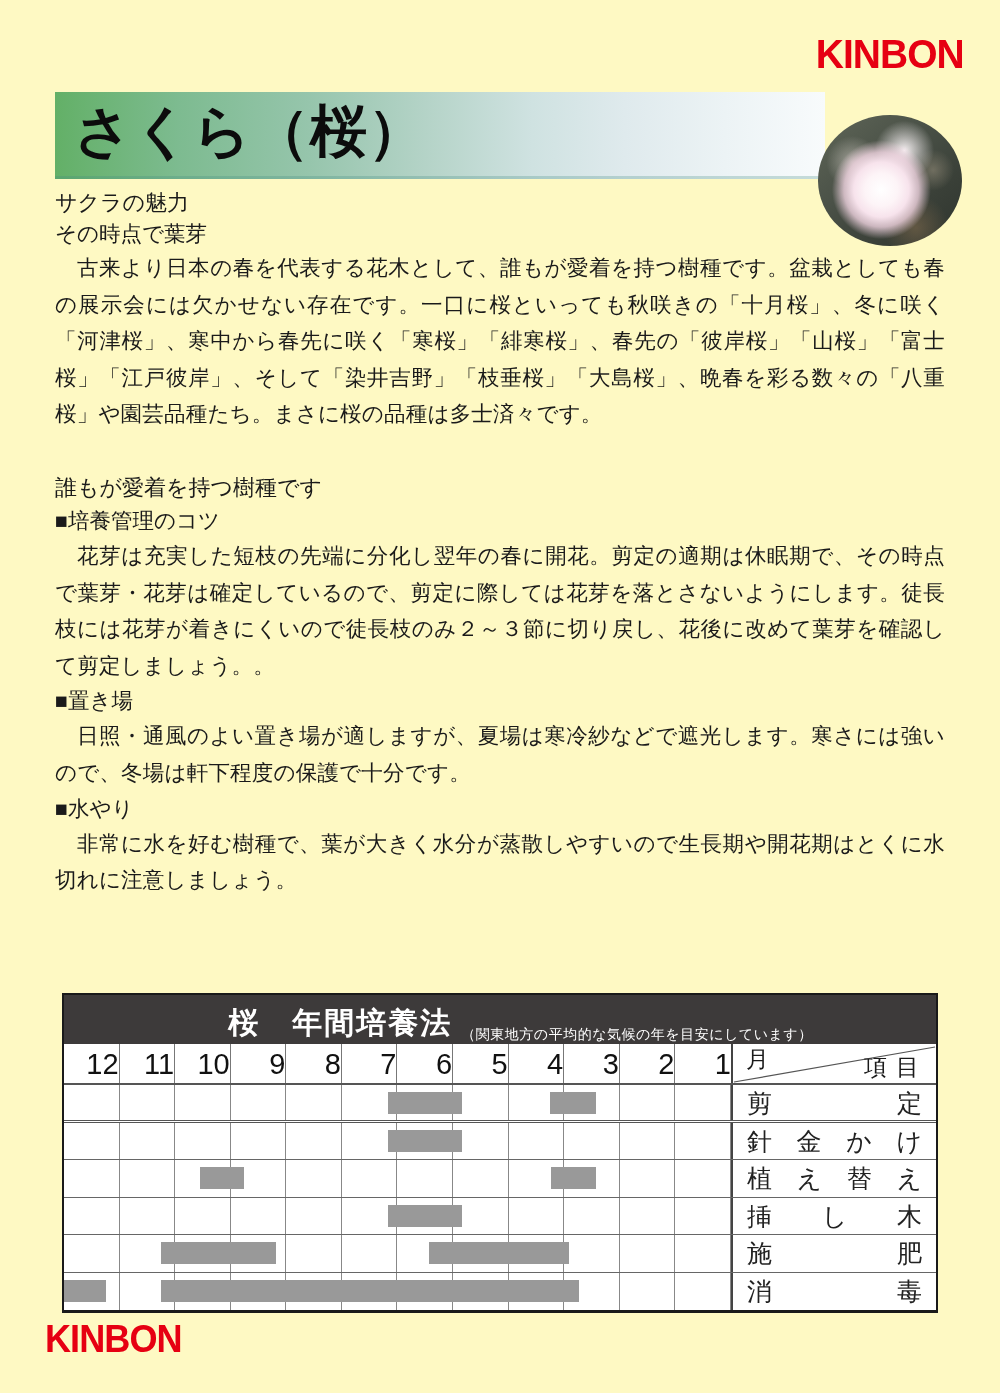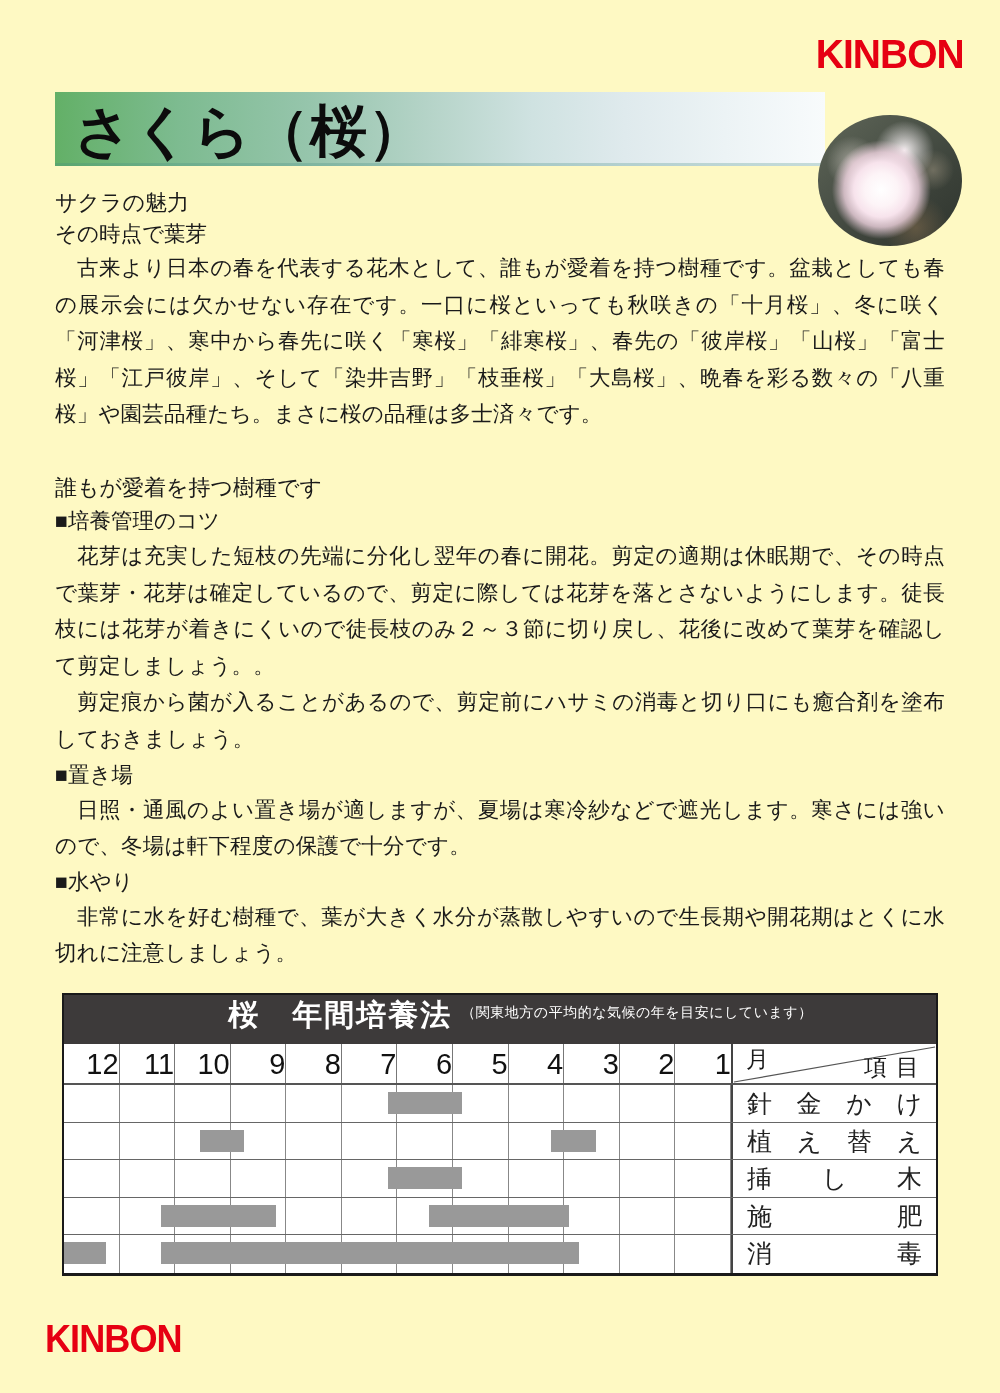--- a/index.html
+++ b/index.html
@@ -9,21 +9,21 @@
     font-family:"Liberation Sans","DejaVu Sans",sans-serif; color:#1a1a1a; overflow:hidden;
   }
   .logo {
     position:absolute; color:#e60012; font-weight:900;
     font-family:"Liberation Sans","DejaVu Sans",sans-serif; letter-spacing:-1px;
   }
   .logo.top { top:31px; right:36px; font-size:41px; transform:scaleX(0.95); transform-origin:right center; }
   .logo.bottom { top:1318px; left:45px; font-size:38px; transform:scaleX(0.95); transform-origin:left center; }
 
   .banner {
-    position:absolute; left:55px; top:92px; width:770px; height:74px;
+    position:absolute; left:55px; top:92px; width:770px; height:87px;
     background:linear-gradient(90deg,#63b067 0%,#7dbb90 16%,#96c5ac 33%,#b4d3c7 48%,#cfe2e1 62%,#dfeaed 74%,#ecf3f5 87%,#f8fbfc 100%);
     box-shadow:inset 0 -3px 0 rgba(70,140,130,0.28);
   }
   .banner .title {
     font-family:"Liberation Serif","DejaVu Serif",serif; font-weight:bold;
     font-size:57px; line-height:80px; padding-left:19px; letter-spacing:1px; color:#0c0c0c;
     display:block; white-space:nowrap;
   }
   .photo {
     position:absolute; left:818px; top:115px; width:144px; height:131px; border-radius:50%;
@@ -42,21 +42,21 @@
   .h-bold { font-size:22px; font-weight:normal; line-height:33px; }
   .h-reg  { font-size:21.5px; line-height:31px; }
   .black-title { font-size:21.5px; line-height:34px; font-weight:normal; }
   p.body {
     font-size:21.5px; line-height:36.6px; text-align:justify; word-break:break-all;
     letter-spacing:0.2px;
   }
 
   .cal { position:absolute; left:62px; top:993px; width:876px; border:2px solid #1a1a1a; border-bottom-width:3px; background:#fff; }
   .cal-head {
-    height:49px; background:#3d3a3a; color:#fff; display:flex; align-items:flex-start; justify-content:center; gap:9px;padding-left:41px;
+    height:49px; background:#3d3a3a; color:#fff; display:flex; align-items:flex-end; justify-content:center; gap:9px;padding-left:41px;
   }
   .cal-title { font-family:"Liberation Serif","DejaVu Serif",serif; font-weight:bold; font-size:30px; letter-spacing:2px; white-space:pre; }
   .cal-note { font-size:14px; margin-top:9px; letter-spacing:0.5px; }
   .cal-months { display:flex; height:41px; border-bottom:2px solid #555; }
   .m-cell {
     width:55.58px; border-right:1px solid #777; font-size:29px; line-height:40px; text-align:right; color:#111;
   }
   .m-cell:nth-child(12) { border-right:none; }
   .cal-corner { flex:1; border-left:2px solid #444; position:relative; }
   .cal-corner svg { position:absolute; left:0; top:0; width:100%; height:100%; }
@@ -90,21 +90,20 @@
     <div class="h-bold">サクラの魅力</div>
     <div class="h-reg">その時点で葉芽</div>
     <p class="body">　古来より日本の春を代表する花木として、誰もが愛着を持つ樹種です。盆栽としても春の展示会には欠かせない存在です。一口に桜といっても秋咲きの「十月桜」、冬に咲く「河津桜」、寒中から春先に咲く「寒桜」「緋寒桜」、春先の「彼岸桜」「山桜」「富士桜」「江戸彼岸」、そして「染井吉野」「枝垂桜」「大島桜」、晩春を彩る数々の「八重桜」や園芸品種たち。まさに桜の品種は多士済々です。</p>
   </div>
 
   <div class="textcol advice">
     <div class="h-bold">誰もが愛着を持つ樹種です</div>
     <div id="advice-items">
         <div class="black-title">■培養管理のコツ</div>
         <p class="body">　花芽は充実した短枝の先端に分化し翌年の春に開花。剪定の適期は休眠期で、その時点で葉芽・花芽は確定しているので、剪定に際しては花芽を落とさないようにします。徒長枝には花芽が着きにくいので徒長枝のみ２～３節に切り戻し、花後に改めて葉芽を確認して剪定しましょう。。</p>
-        <p class="body">　剪定痕から菌が入ることがあるので、剪定前にハサミの消毒と切り口にも癒合剤を塗布しておきましょう。</p>
         <div class="black-title">■置き場</div>
         <p class="body">　日照・通風のよい置き場が適しますが、夏場は寒冷紗などで遮光します。寒さには強いので、冬場は軒下程度の保護で十分です。</p>
         <div class="black-title">■水やり</div>
         <p class="body">　非常に水を好む樹種で、葉が大きく水分が蒸散しやすいので生長期や開花期はとくに水切れに注意しましょう。</p>
       </div>
   </div>
 
   <div class="cal">
     <div class="cal-head">
       <span class="cal-title">桜　年間培養法</span>
@@ -125,20 +124,39 @@
         <div class="m-cell">1</div>
         <div class="cal-corner">
           <svg viewBox="0 0 209 39" preserveAspectRatio="none">
             <line x1="1" y1="38" x2="208" y2="3" stroke="#555" stroke-width="1.2"></line>
           </svg>
           <span class="corner-month">月</span>
           <span class="corner-item">項目</span>
         </div>
       </div>
     <div id="cal-rows">
+        <div class="cal-row thick">
+          <div class="row-cells">
+            <div class="c"></div>
+            <div class="c"></div>
+            <div class="c"></div>
+            <div class="c"></div>
+            <div class="c"></div>
+            <div class="c"></div>
+            <div class="c"></div>
+            <div class="c"></div>
+            <div class="c"></div>
+            <div class="c"></div>
+            <div class="c"></div>
+            <div class="c"></div>
+            <div class="bar" style="left: 48.5833%; width: 11.0833%; background: rgb(153, 153, 153);"></div>
+            <div class="bar" style="left: 72.9167%; width: 6.91667%; background: rgb(153, 153, 153);"></div>
+          </div>
+          <div class="row-label">剪定</div>
+        </div>
         <div class="cal-row">
           <div class="row-cells">
             <div class="c"></div>
             <div class="c"></div>
             <div class="c"></div>
             <div class="c"></div>
             <div class="c"></div>
             <div class="c"></div>
             <div class="c"></div>
             <div class="c"></div>

